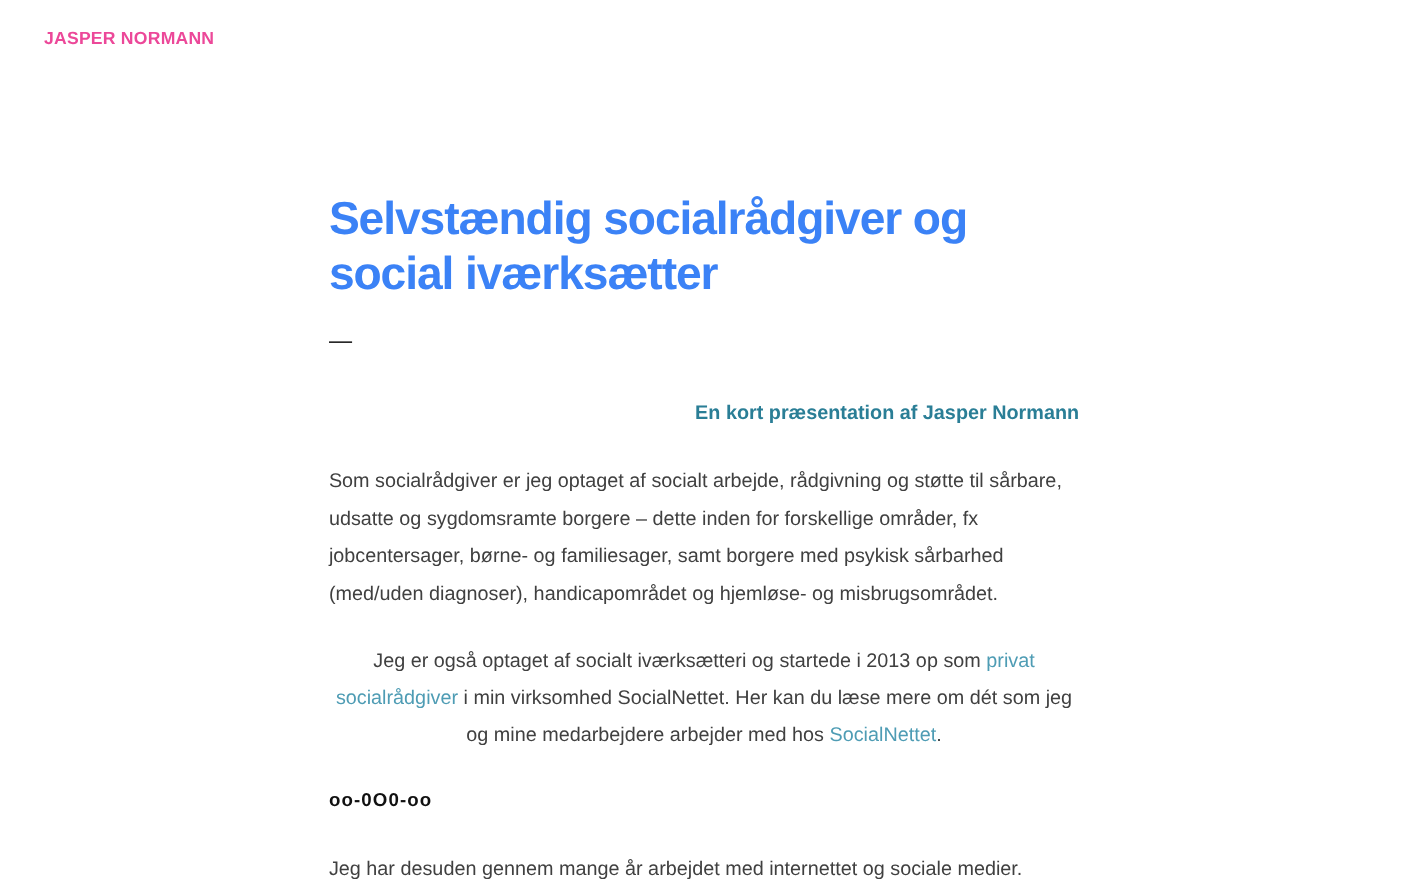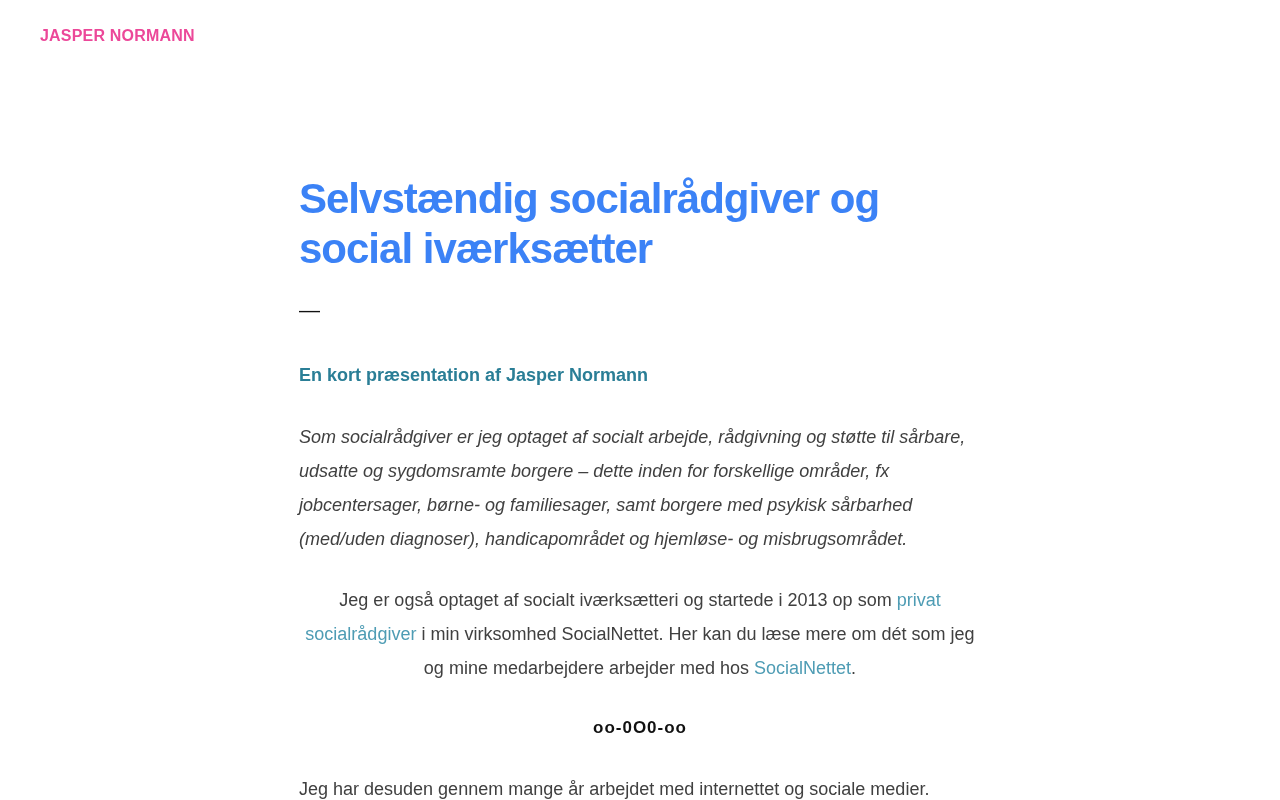--- a/index.html
+++ b/index.html
@@ -42,41 +42,42 @@
     color: #111111;
     margin-top: 24px;
     font-weight: normal;
   }
   .intro-subtitle {
     margin-top: 41px;
     font-size: 18px;
     line-height: 24px;
     font-weight: bold;
     color: #2a7e96;
+    text-align: right;
   }
   .body-paragraph {
     font-size: 18px;
     line-height: 34px;
     color: #404040;
   }
-  .p1 { margin-top: 33px; font-style: italic; }
+  .p1 { margin-top: 33px; }
   .p2 { margin-top: 27px; text-align: center; }
   .p3 { margin-top: 31px; }
   .text-link {
     color: #4e9cb4;
     text-decoration: none;
     cursor: pointer;
   }
   .section-separator {
     margin-top: 30px;
     font-size: 17px;
     line-height: 26px;
     font-weight: bold;
     color: #111111;
-    text-align: center;
+    text-align: left;
     letter-spacing: 1px;
   }
 </style>
 </head>
 <body>
 
 <header class="site-header">
   <a class="logo">JASPER NORMANN</a>
 </header>
 

